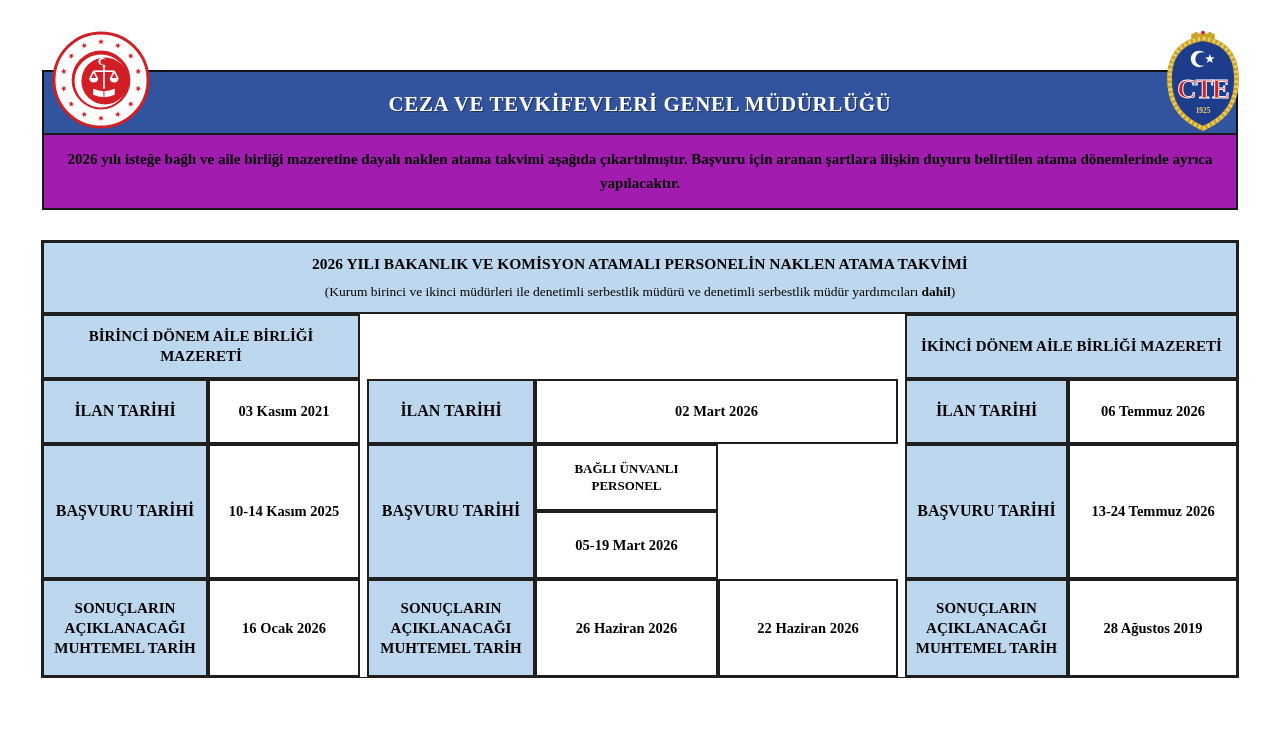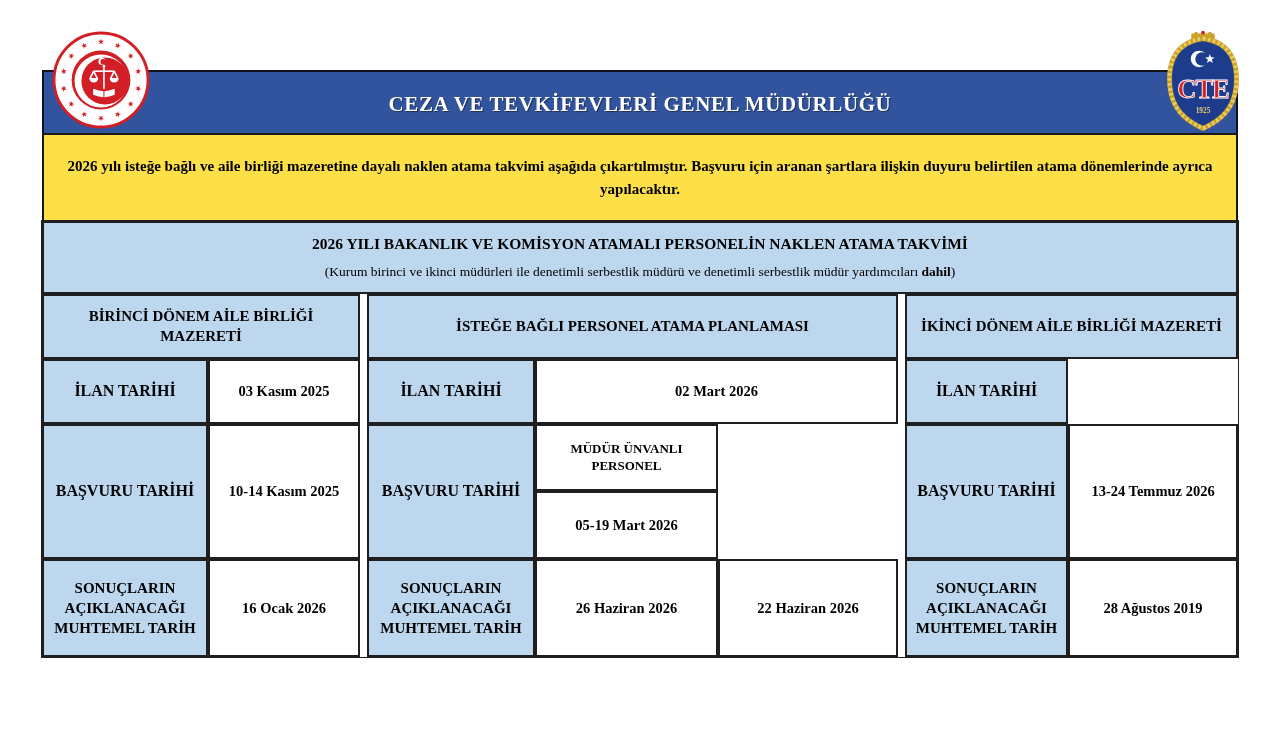--- a/index.html
+++ b/index.html
@@ -16,32 +16,32 @@
     color:#fff;font-weight:bold;font-size:21px;letter-spacing:.6px;
     text-shadow:1px 1px 1px rgba(0,0,0,.45);white-space:nowrap;
   }
 
   .logo{position:absolute;}
   .logo-left{left:52px;top:31px;width:98px;height:98px;}
   .logo-right{left:1159px;top:29px;width:88px;height:103px;}
 
   
   .intro-box{
-    position:absolute;left:42px;top:133px;width:1196px;height:90px;
-    border:2px solid #191919;box-sizing:border-box;background:#fde047;
+    position:absolute;left:42px;top:133px;width:1196px;height:77px;
+    border:2px solid #191919;box-sizing:border-box;background:#a21caf;
     display:flex;align-items:center;justify-content:center;
   }
   .intro-box .intro-text{
     font-weight:bold;font-size:15px;line-height:1.55;text-align:center;
     padding:0 10px;
   }
 
   
   .calendar-grid{
-    position:absolute;left:42px;top:221px;width:1196px;
+    position:absolute;left:42px;top:241px;width:1196px;
     display:grid;
     grid-template-columns:166px 152px 7px 168px 183px 180px 7px 163px 170px;
     grid-template-rows:73px 65px 65px 67px 68px 98px;
     outline:1px solid #1f1f1f;
   }
   .cell{
     border:2px solid #1f1f1f;background:#fff;box-sizing:border-box;
     display:flex;flex-direction:column;align-items:center;justify-content:center;
     text-align:center;font-weight:bold;font-size:14.5px;line-height:1.3;
     padding:2px 6px;
@@ -148,33 +148,33 @@
   </div>
 
   <div class="calendar-grid">
 
     <div class="cell blue t-title">
       <div class="tbl-title">2026 YILI BAKANLIK VE KOMİSYON ATAMALI PERSONELİN NAKLEN ATAMA TAKVİMİ</div>
       <div class="tbl-subtitle"><span>(Kurum birinci ve ikinci müdürleri ile denetimli serbestlik müdürü ve denetimli serbestlik müdür yardımcıları </span><b>dahil</b><span>)</span></div>
     </div>
 
     <div class="cell blue hdr ga-h">BİRİNCİ DÖNEM AİLE BİRLİĞİ MAZERETİ</div>
-    <div class="cell blue hdr gb-h">İSTEĞE BAĞLI PERSONEL ATAMA PLANLAMASI</div>
     <div class="cell blue hdr gc-h">İKİNCİ DÖNEM AİLE BİRLİĞİ MAZERETİ</div>
 
     <div class="cell blue lbl ga-il">İLAN TARİHİ</div>
-    <div class="cell val ga-iv">03 Kasım 2025</div>
+    <div class="cell val ga-iv">03 Kasım 2021</div>
     <div class="cell blue lbl gb-il">İLAN TARİHİ</div>
     <div class="cell val gb-iv">02 Mart 2026</div>
     <div class="cell blue lbl gc-il">İLAN TARİHİ</div>
+    <div class="cell val gc-iv">06 Temmuz 2026</div>
 
     <div class="cell blue lbl ga-bl">BAŞVURU TARİHİ</div>
     <div class="cell val ga-bv">10-14 Kasım 2025</div>
     <div class="cell blue lbl gb-bl">BAŞVURU TARİHİ</div>
-    <div class="cell sub-hdr gb-s1h">MÜDÜR ÜNVANLI PERSONEL</div>
+    <div class="cell sub-hdr gb-s1h">BAĞLI ÜNVANLI PERSONEL</div>
     <div class="cell val gb-s1v">05-19 Mart 2026</div>
     <div class="cell blue lbl gc-bl">BAŞVURU TARİHİ</div>
     <div class="cell val gc-bv">13-24 Temmuz 2026</div>
 
     <div class="cell blue lbl-multi ga-sl">SONUÇLARIN AÇIKLANACAĞI MUHTEMEL TARİH</div>
     <div class="cell val ga-sv">16 Ocak 2026</div>
     <div class="cell blue lbl-multi gb-sl">SONUÇLARIN AÇIKLANACAĞI MUHTEMEL TARİH</div>
     <div class="cell val gb-sv1">26 Haziran 2026</div>
     <div class="cell val gb-sv2">22 Haziran 2026</div>
     <div class="cell blue lbl-multi gc-sl">SONUÇLARIN AÇIKLANACAĞI MUHTEMEL TARİH</div>

